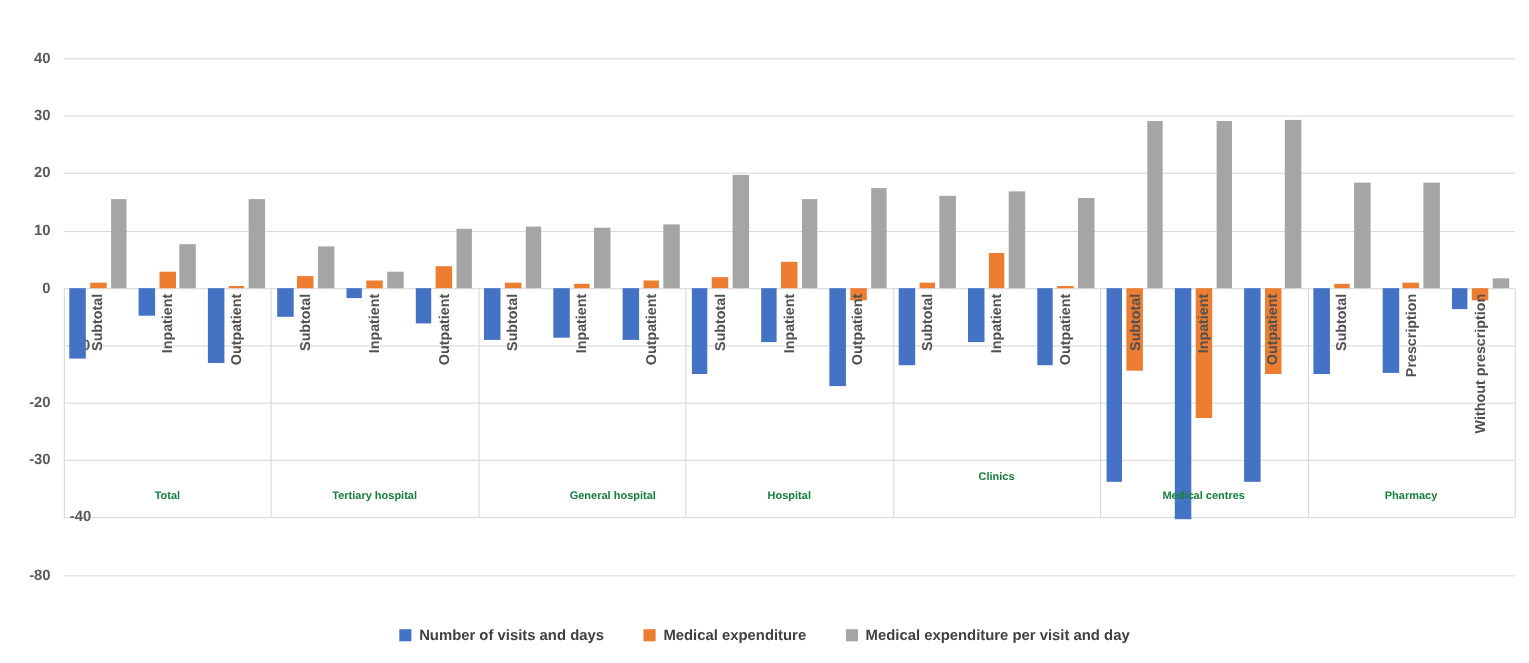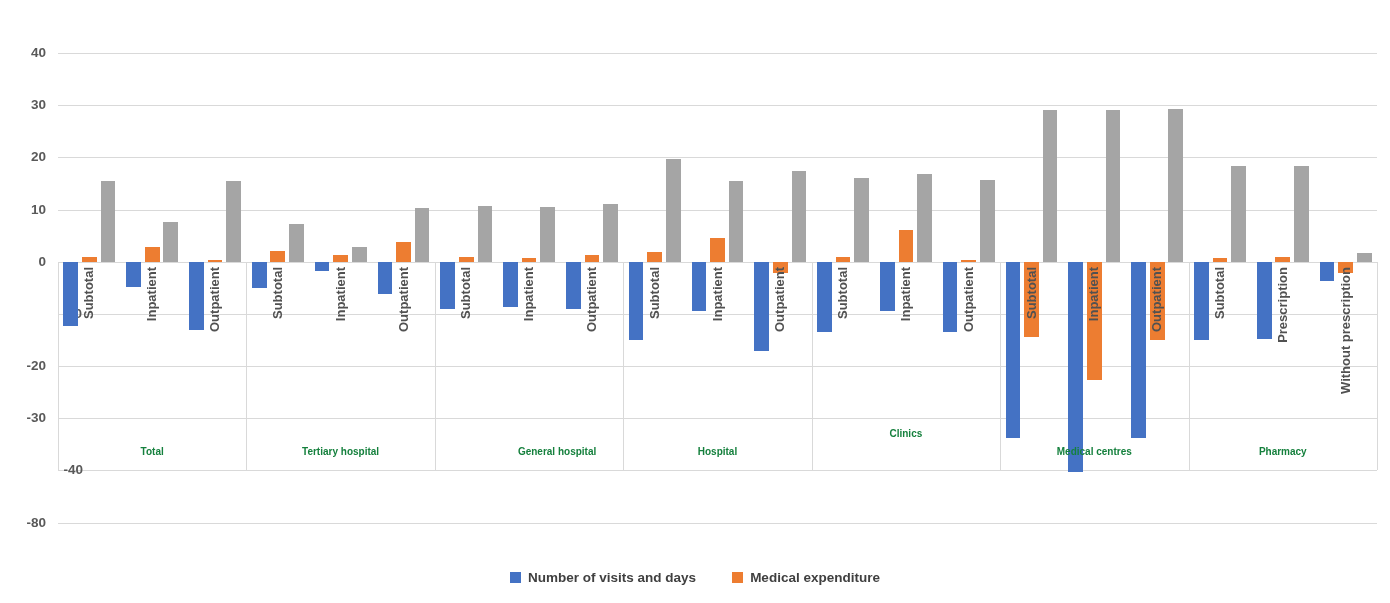--- a/index.html
+++ b/index.html
@@ -167,14 +167,18 @@
     </div>
   <div class="legend" id="legend">
       <div class="legend-item">
         <span class="legend-swatch" style="background: rgb(68, 114, 196);"></span>
         <span class="legend-label">Number of visits and days</span>
       </div>
       <div class="legend-item">
         <span class="legend-swatch" style="background: rgb(237, 125, 49);"></span>
         <span class="legend-label">Medical expenditure</span>
       </div>
+      <div class="legend-item">
+        <span class="legend-swatch" style="background: rgb(165, 165, 165);"></span>
+        <span class="legend-label">Medical expenditure per visit and day</span>
+      </div>
     </div>
 </div>
 
 </body></html>

